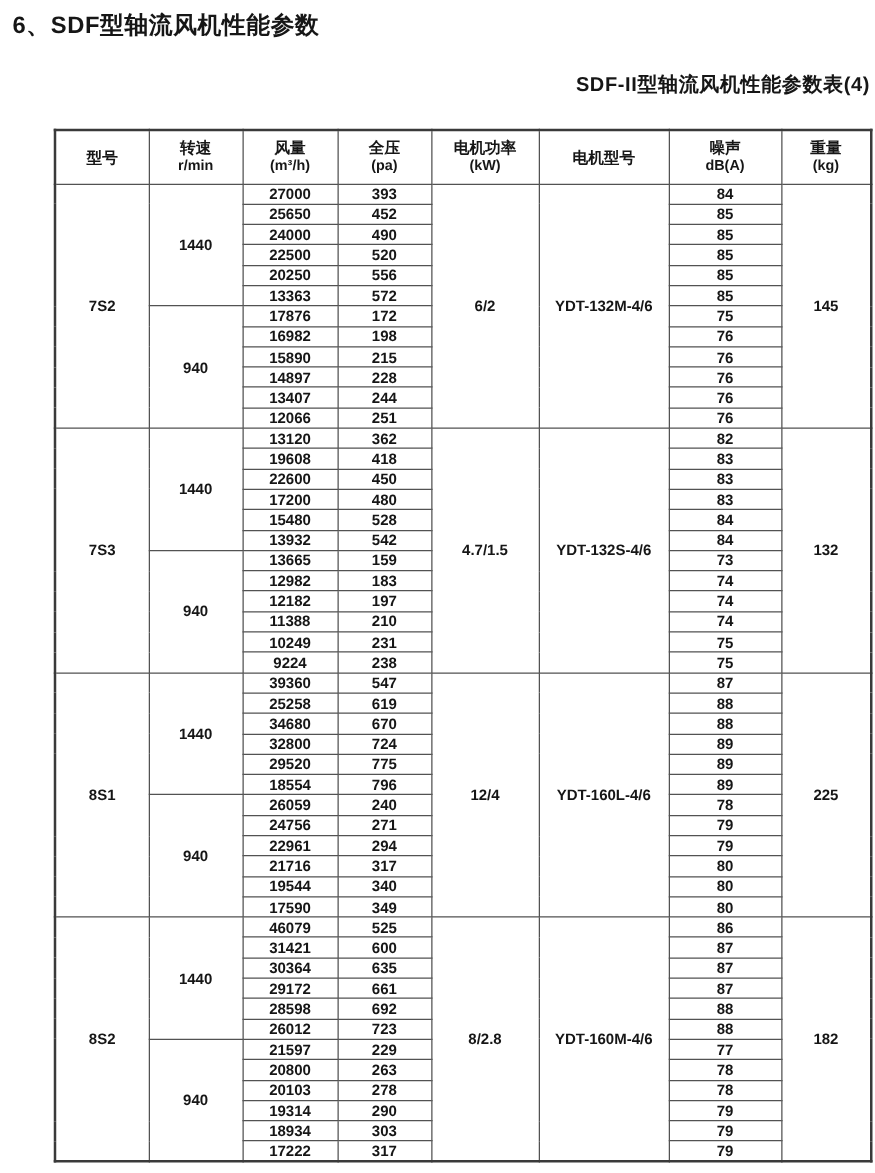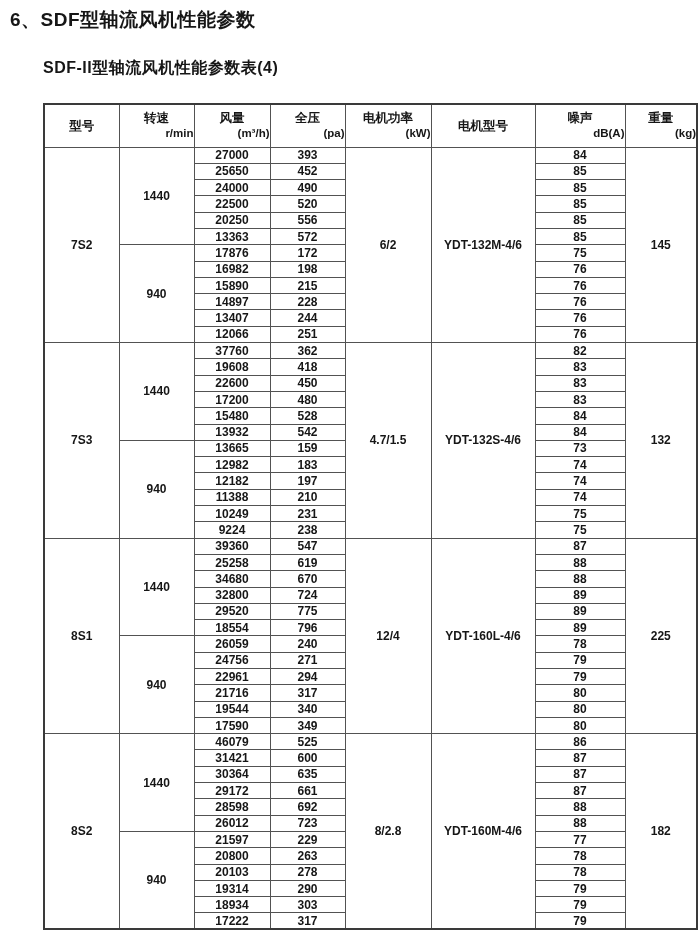--- a/index.html
+++ b/index.html
@@ -14,21 +14,21 @@
   .heading {
     margin: 0;
     padding: 7px 12px 0 10px;
     font-size: 19px;
     font-weight: 700;
     letter-spacing: 0.5px;
   }
   .subtitle {
     width: 653px;
     margin: 25px 0 0 43px;
-    text-align: left;
+    text-align: right;
     font-size: 16px;
     font-weight: 700;
     letter-spacing: 0.5px;
   }
   table.spec-table {
     margin: 24px 12px 0 43px;
     width: 653px;
     table-layout: fixed;
     border-collapse: collapse;
     border: 2px solid #3a3a3a;
@@ -44,21 +44,21 @@
   .spec-table thead th {
     height: 43px;
     font-size: 12.5px;
     line-height: 1.3;
   }
   .spec-table tbody td {
     height: 16.3px;
     font-size: 12px;
     line-height: 1;
   }
-  .hdr-unit { font-size: 11.5px; text-align: right; }
+  .hdr-unit { font-size: 11.5px; }
 </style>
 </head>
 <body>
 
 <div class="page">
   <h1 class="heading">6、SDF型轴流风机性能参数</h1>
   <div class="subtitle">SDF-II型轴流风机性能参数表(4)</div>
   <table class="spec-table">
     <colgroup>
         <col style="width: 75px;">
@@ -167,21 +167,21 @@
           <td>76</td>
         </tr>
         <tr>
           <td>12066</td>
           <td>251</td>
           <td>76</td>
         </tr>
         <tr>
           <td rowspan="12">7S3</td>
           <td rowspan="6">1440</td>
-          <td>37760</td>
+          <td>13120</td>
           <td>362</td>
           <td rowspan="12">4.7/1.5</td>
           <td rowspan="12">YDT-132S-4/6</td>
           <td>82</td>
           <td rowspan="12">132</td>
         </tr>
         <tr>
           <td>19608</td>
           <td>418</td>
           <td>83</td>

